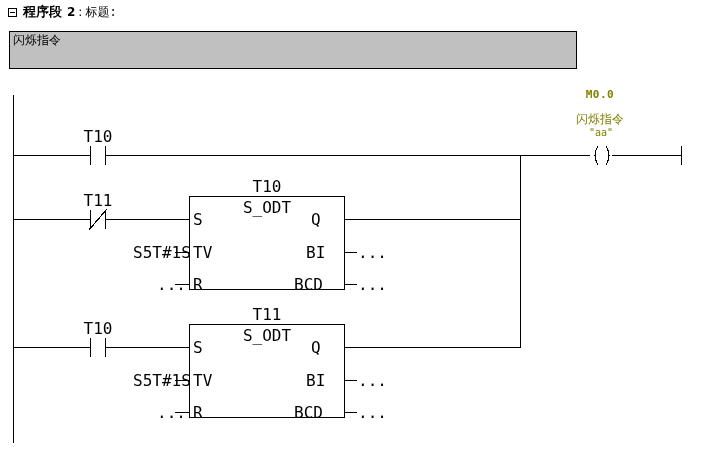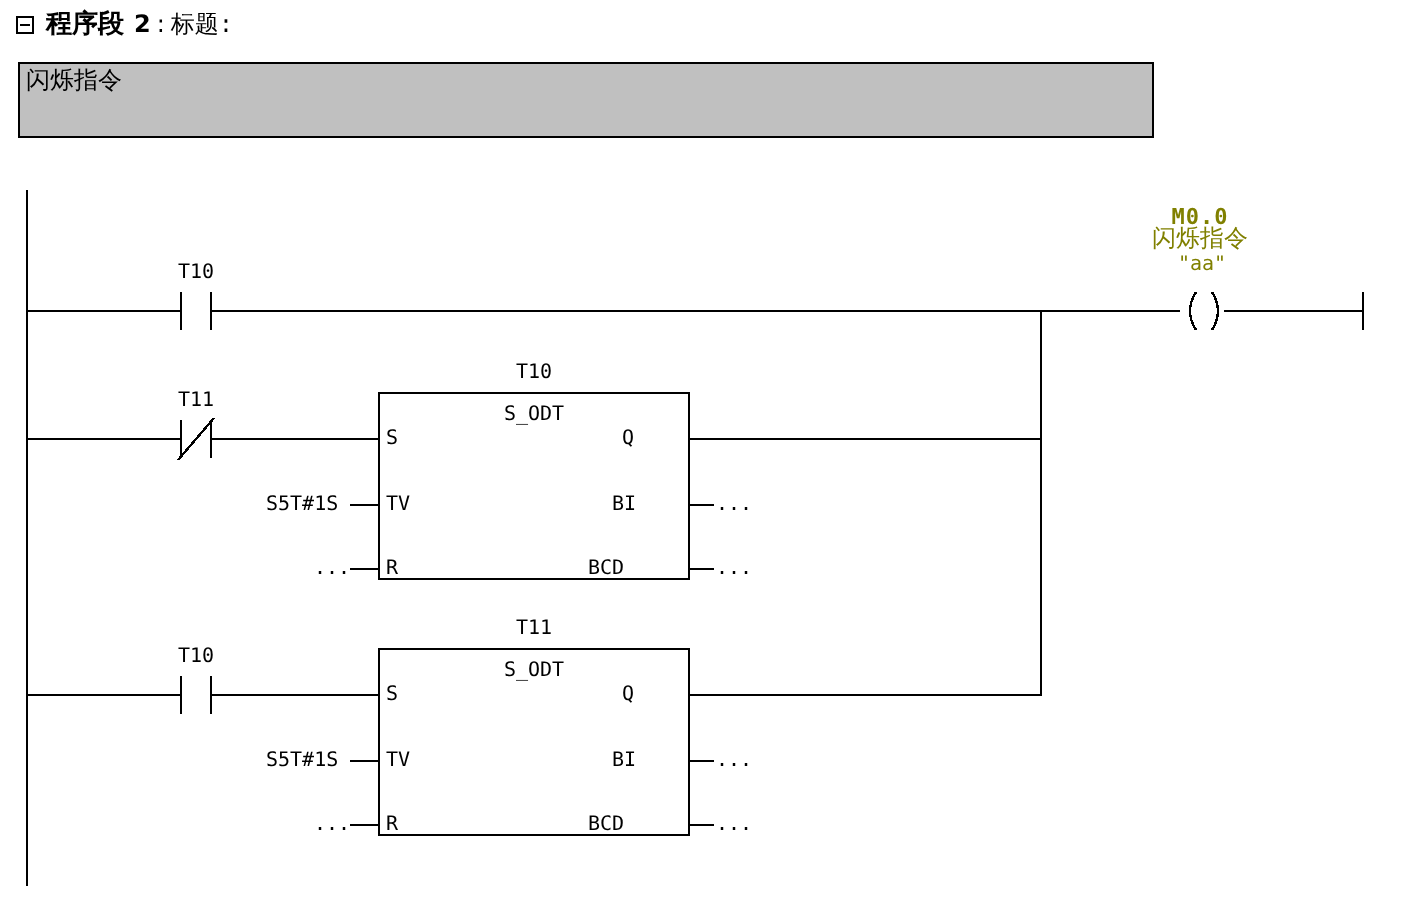--- a/index.html
+++ b/index.html
@@ -88,21 +88,21 @@
   #ladder {
     position: absolute;
     left: 0;
     top: 0;
   }
 
   
   .lbl {
     position: absolute;
     font-family: "DejaVu Sans Mono", "Liberation Mono", monospace;
-    font-size: 10px;
+    font-size: 16px;
     color: #000;
     white-space: nowrap;
     line-height: 11px;
   }
   .addr-label {
     color: #808000;
     font-family: "DejaVu Sans Mono", "Liberation Mono", monospace;
     font-size: 11px;
     font-weight: bold;
     letter-spacing: 0.5px;
@@ -177,21 +177,21 @@
     <line x1="345" y1="380.5" x2="357" y2="380.5"></line>
     <line x1="345" y1="412.5" x2="357" y2="412.5"></line>
 
     <line x1="520.5" y1="155" x2="520.5" y2="348"></line>
 
   </g>
 </svg>
 
 <div class="lbl center" style="left:98px; top:131px;">T10</div>
 
-<div class="addr-label center" style="position:absolute; left:600px; top:102px;">M0.0</div>
+<div class="addr-label center" style="position:absolute; left:600px; top:88px;">M0.0</div>
 <div class="sym-label center" style="position:absolute; left:600px; top:111px;">闪烁指令</div>
 <div class="sym-quoted center" style="position:absolute; left:601px; top:127px;">"aa"</div>
 
 <div class="lbl center" style="left:98px; top:195px;">T11</div>
 
 <div class="lbl center" style="left:267px; top:181px;">T10</div>
 <div class="lbl center" style="left:267px; top:202px;">S_ODT</div>
 <div class="lbl" style="left:193px; top:214px;">S</div>
 <div class="lbl" style="left:193px; top:247px;">TV</div>
 <div class="lbl" style="left:193px; top:279px;">R</div>

